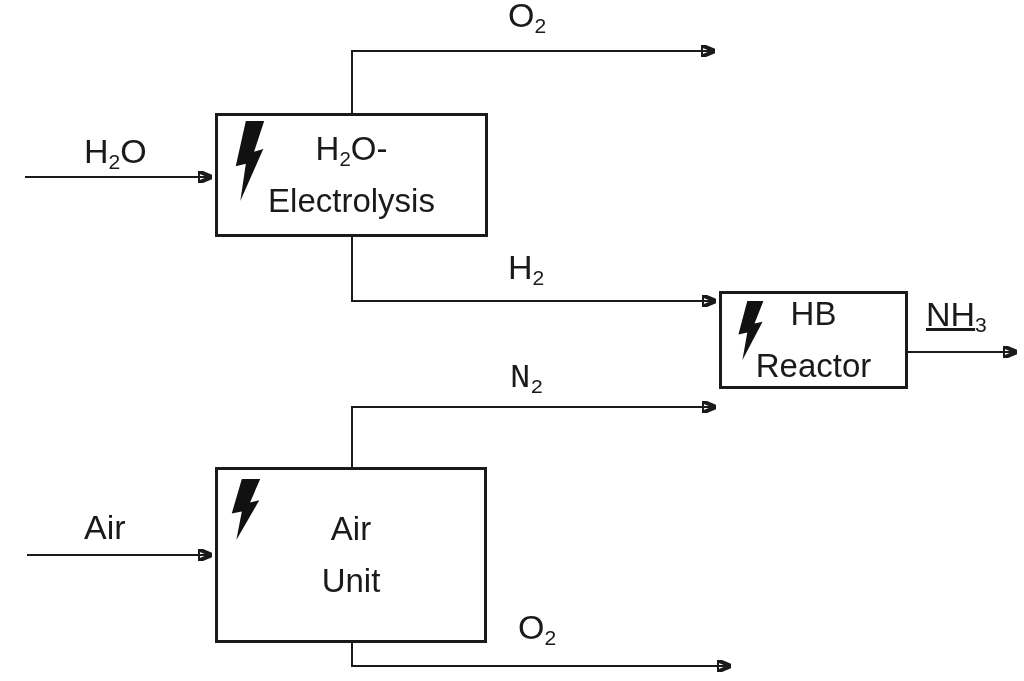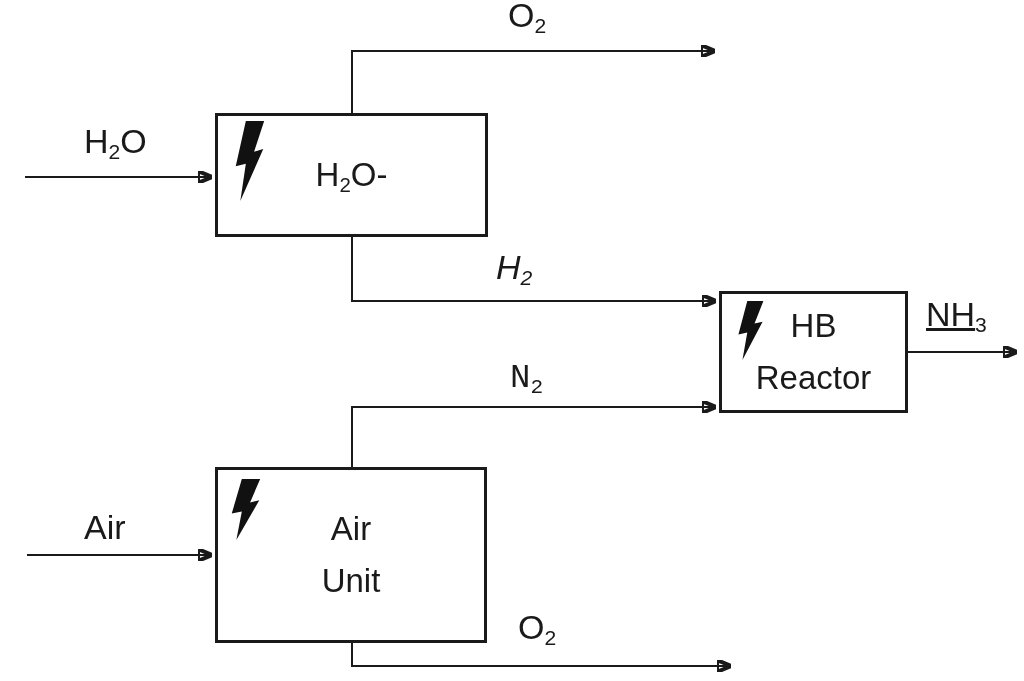--- a/index.html
+++ b/index.html
@@ -30,43 +30,43 @@
     display: flex;
     flex-direction: column;
     justify-content: center;
     text-align: center;
     font-size: 33px;
     line-height: 52px;
     white-space: nowrap;
   }
   .box-electrolysis { left: 215px; top: 113px; width: 273px; height: 124px; }
   .box-asu          { left: 215px; top: 467px; width: 272px; height: 176px; }
-  .box-hb           { left: 719px; top: 291px; width: 189px; height: 122px; }
+  .box-hb           { left: 719px; top: 291px; width: 189px; height: 98px; }
 
   .bolt { position: absolute; }
   .bolt-electrolysis { left: 15px; top: 5px;  width: 33px; height: 80px; }
   .bolt-asu          { left: 11px; top: 9px;  width: 33px; height: 61px; }
   .bolt-hb           { left: 14px; top: 7px;  width: 29px; height: 59px; }
   .bolt svg { width: 100%; height: 100%; display: block; }
   .bolt polygon { fill: #111111; }
 
   .stream-label {
     position: absolute;
     font-size: 34px;
     line-height: 38px;
     white-space: nowrap;
   }
   sub.chem {
     font-size: 0.62em;
     vertical-align: -0.28em;
     line-height: 0;
   }
   .lbl-o2-top    { left: 508px; top: -4px;  }
-  .lbl-h2o-in    { left: 84px;  top: 122px; }
-  .lbl-h2        { left: 496px; top: 248px; font-style: italic; }
+  .lbl-h2o-in    { left: 84px;  top: 132px; }
+  .lbl-h2        { left: 508px; top: 248px; }
   .lbl-n2        { left: 510px; top: 359px; font-family: Liberation Mono, monospace; }
   .lbl-nh3-out   { left: 926px; top: 295px; text-decoration: underline; }
   .lbl-air-in    { left: 84px;  top: 508px; }
   .lbl-o2-bottom { left: 518px; top: 608px; }
 </style>
 </head>
 <body>
 
 <div class="stage">
 
@@ -85,20 +85,21 @@
     <path d="M 908 352 L 1017 352" marker-end="url(#arrow)"></path>
   </svg>
 
   <div class="unit-box box-electrolysis">
     <span class="bolt bolt-electrolysis">
       <svg viewBox="0 0 36 60" preserveAspectRatio="none" aria-hidden="true">
         <polygon points="14,0 34,0 23,23 33,21 8,60 14,32 3,34"></polygon>
       </svg>
     </span>
     <div><span>H</span><sub class="chem">2</sub><span>O-</span></div>
+    <div>Electrolysis</div>
   </div>
 
   <div class="unit-box box-asu">
     <span class="bolt bolt-asu">
       <svg viewBox="0 0 36 60" preserveAspectRatio="none" aria-hidden="true">
         <polygon points="14,0 34,0 23,23 33,21 8,60 14,32 3,34"></polygon>
       </svg>
     </span>
     <div>Air</div>
     <div>Unit</div>

